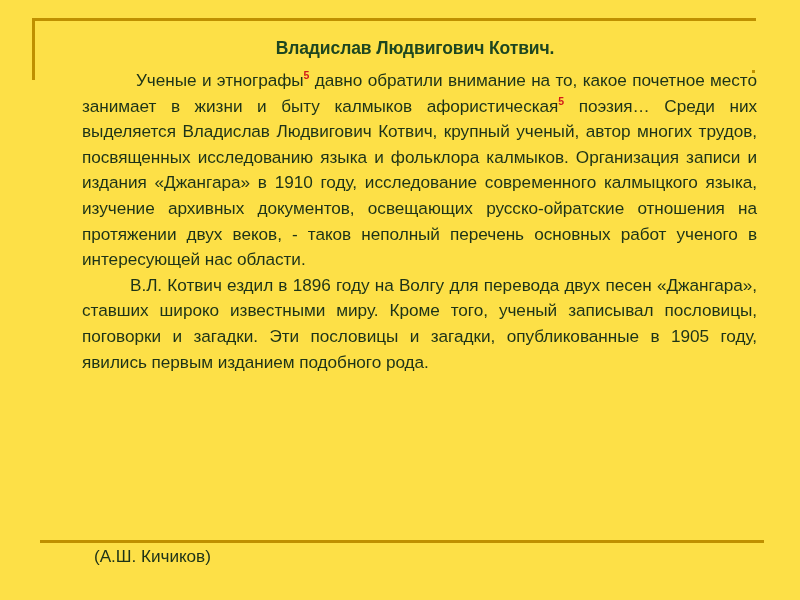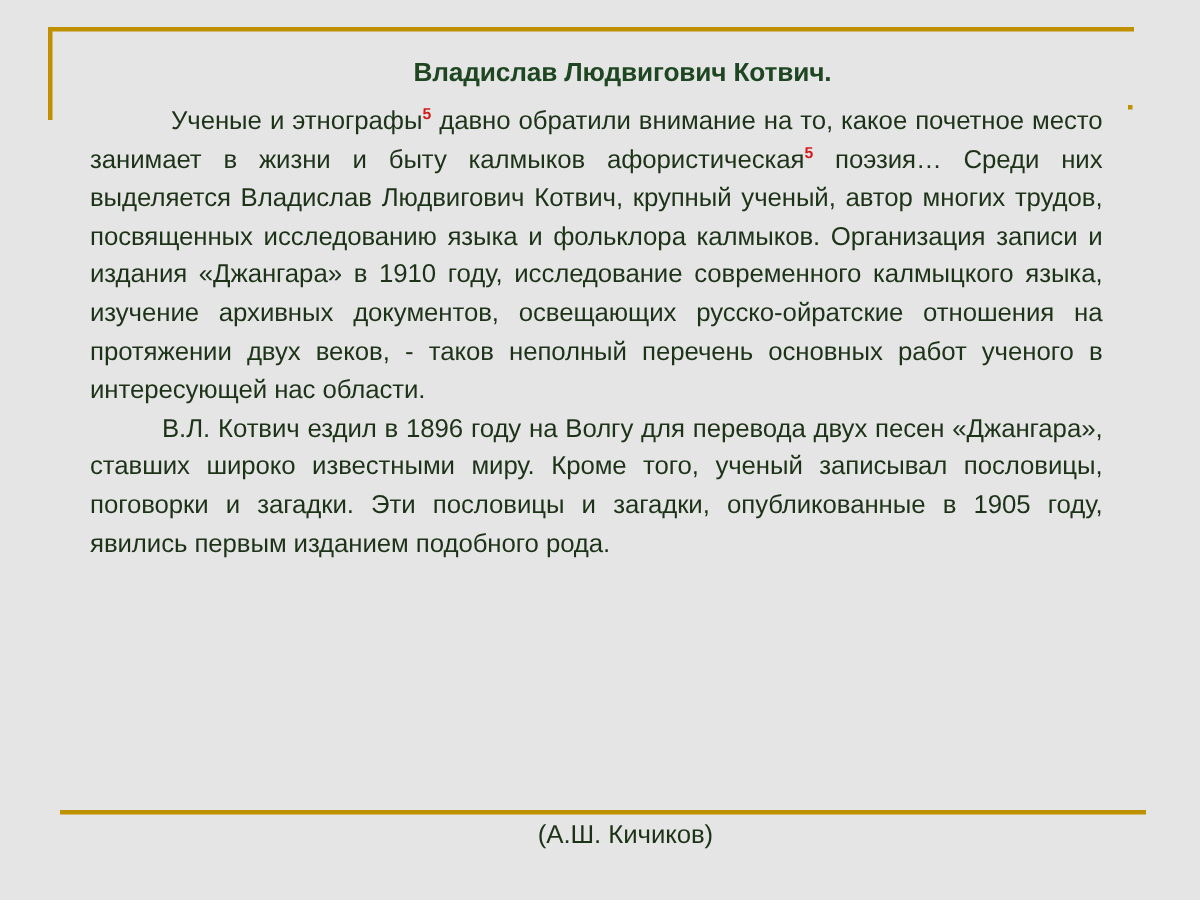--- a/index.html
+++ b/index.html
@@ -11,21 +11,21 @@
     height: 600px;
     background: #ffffff;
     font-family: "Liberation Sans", "DejaVu Sans", sans-serif;
     overflow: hidden;
   }
 
   #slide {
     position: relative;
     width: 800px;
     height: 600px;
-    background: #e5e5e5;
+    background: #fde047;
     box-sizing: border-box;
   }
 
   
   .rule-top {
     position: absolute;
     left: 32px;
     top: 18px;
     width: 724px;
     height: 3px;
@@ -66,21 +66,21 @@
     font-size: 17.5px;
     font-weight: bold;
     color: #1e4620;
     letter-spacing: -0.1px;
     line-height: 1.25;
   }
 
   
   .body-block {
     position: absolute;
-    left: 60px;
+    left: 82px;
     top: 68px;
     width: 675px;
   }
 
   p.para {
     margin: 0;
     text-align: justify;
     text-justify: inter-word;
     text-indent: 54px;
     font-size: 17.2px;
@@ -98,24 +98,24 @@
     color: #d21b1b;
     font-size: 10.5px;
     font-weight: bold;
     vertical-align: super;
     line-height: 0;
   }
 
   
   .attribution {
     position: absolute;
-    left: 74px;
+    left: 94px;
     top: 546px;
     width: 686px;
-    text-align: center;
+    text-align: left;
     font-size: 17.2px;
     color: #1d3318;
     letter-spacing: -0.05px;
   }
 </style>
 </head>
 <body>
 
 <div id="slide">
 

